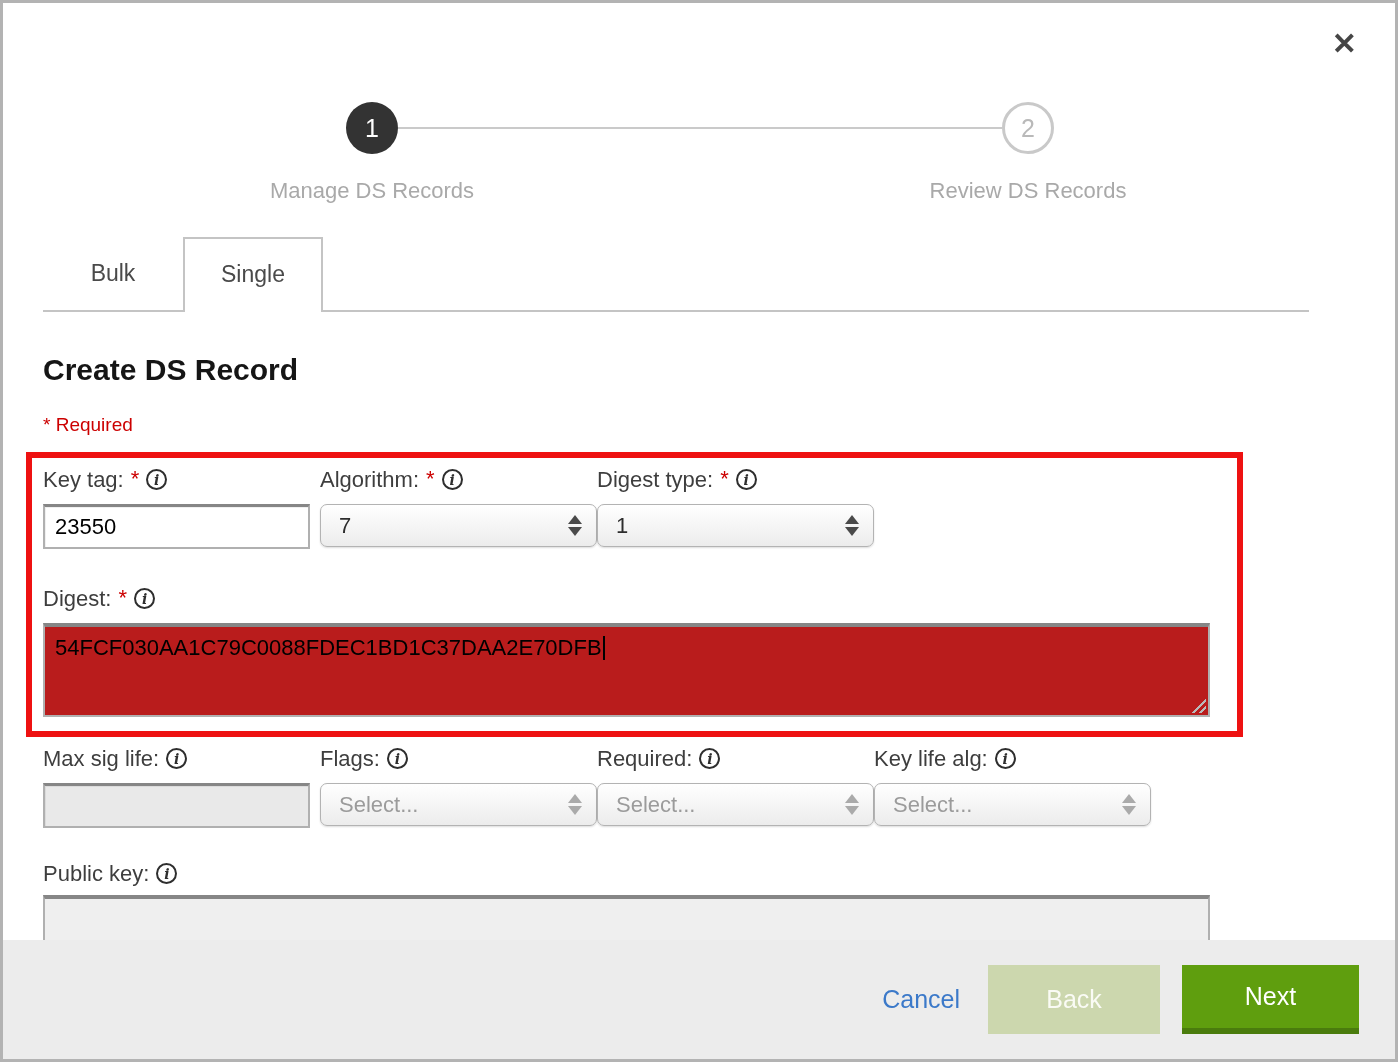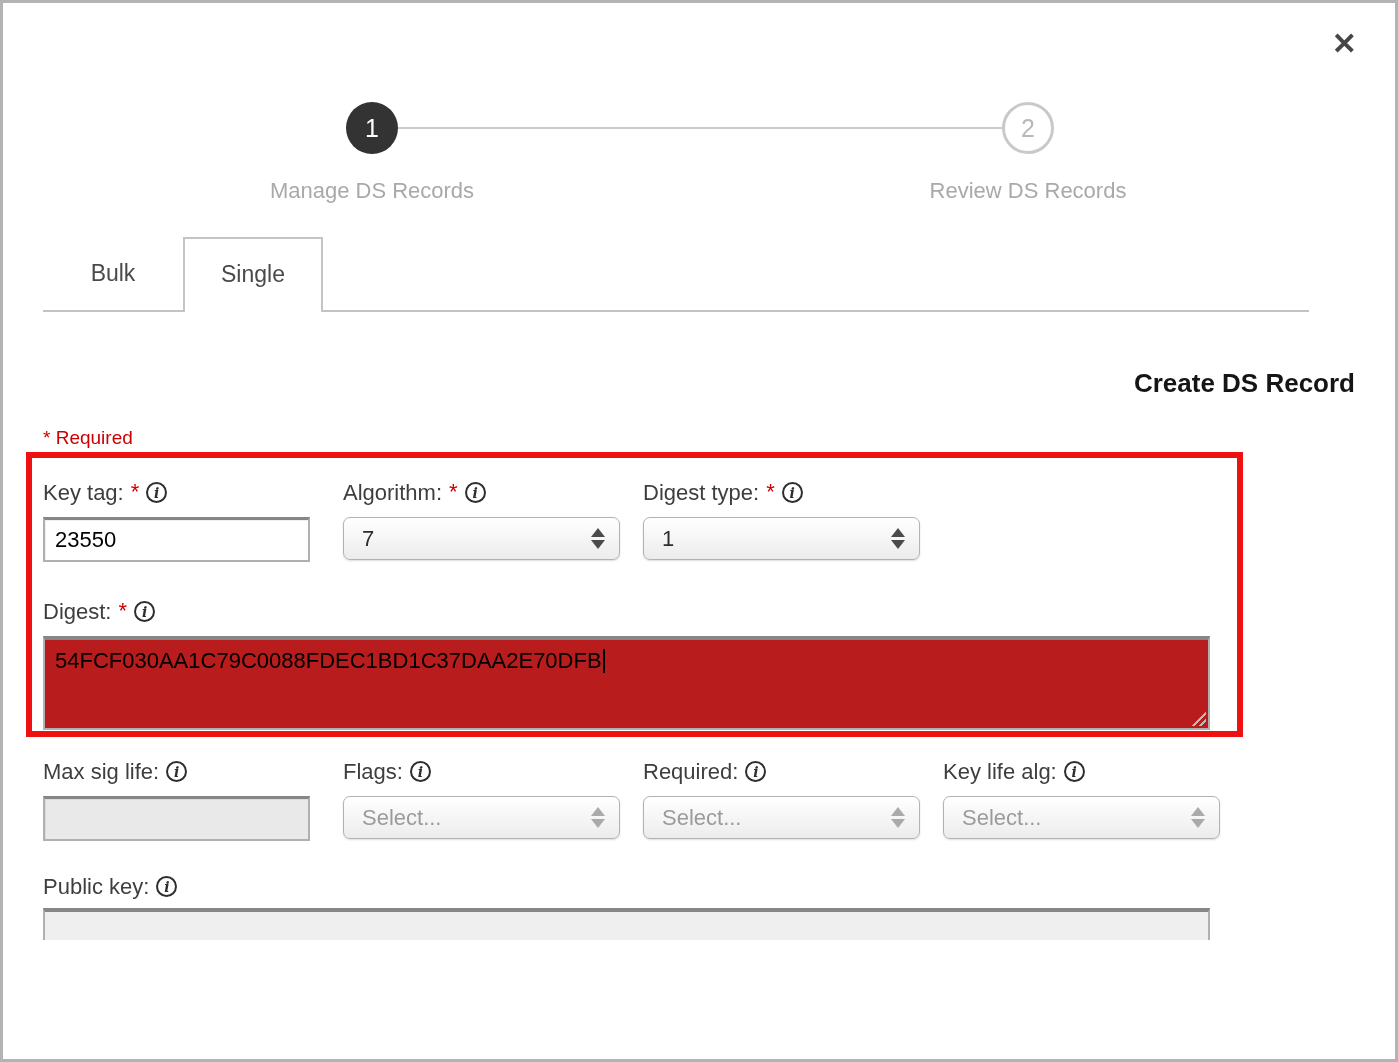--- a/index.html
+++ b/index.html
@@ -54,25 +54,25 @@
   .tab {
     width: 140px; height: 73px;
     display: flex; align-items: center; justify-content: center;
     font-size: 23px; color: #4a4a4a; cursor: pointer;
   }
   .tab.active { border: 2px solid #c4c4c4; border-bottom: none; background: #fff; position: relative; }
   .tab.active::after { content: ""; position: absolute; left: 0; right: 0; bottom: -2px; height: 2px; background: #fff; }
 
   .content { padding: 0 40px; }
 
-  .page-title { margin-top: 53px; font-size: 26px; font-weight: bold; color: #151515; line-height: 36px; text-align: right; }
+  .page-title { margin-top: 40px; font-size: 30px; font-weight: bold; color: #151515; line-height: 36px; }
   .required-note { margin-top: 26px; font-size: 19px; color: #cc0000; line-height: 22px; }
 
   
-  .form-row { display: flex; gap: 23px; }
+  .form-row { display: flex; }
   .row-1 { margin-top: 30px; }
   .row-3 { margin-top: 28px; }
   .field-col { width: 277px; }
   .field-label {
     height: 27px;
     display: flex; align-items: center;
     font-size: 22px; color: #3e3e3e;
     margin-bottom: 11px;
     white-space: nowrap;
   }
@@ -305,14 +305,19 @@
         <div class="textarea clipped">
           <span></span>
         </div>
       </div>
 
     </div>
   </div>
 
   <div class="annotation-box"></div>
 
+  <div class="footer">
+    <a class="cancel-link" href="#">Cancel</a>
+    <button class="btn btn-back" disabled="">Back</button>
+    <button class="btn btn-next">Next</button>
+  </div>
 
 </div>
 
 </body></html>

